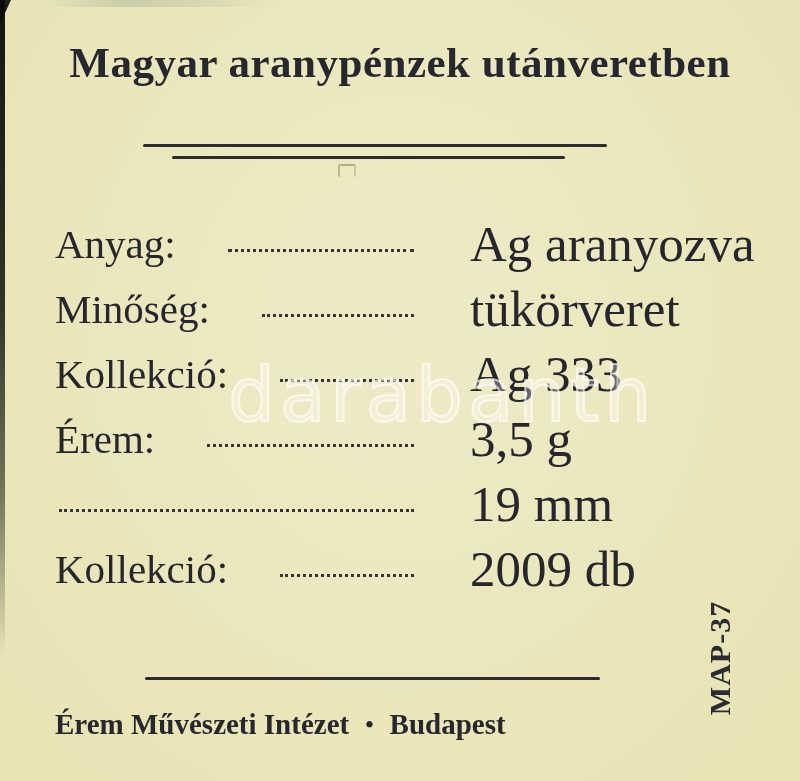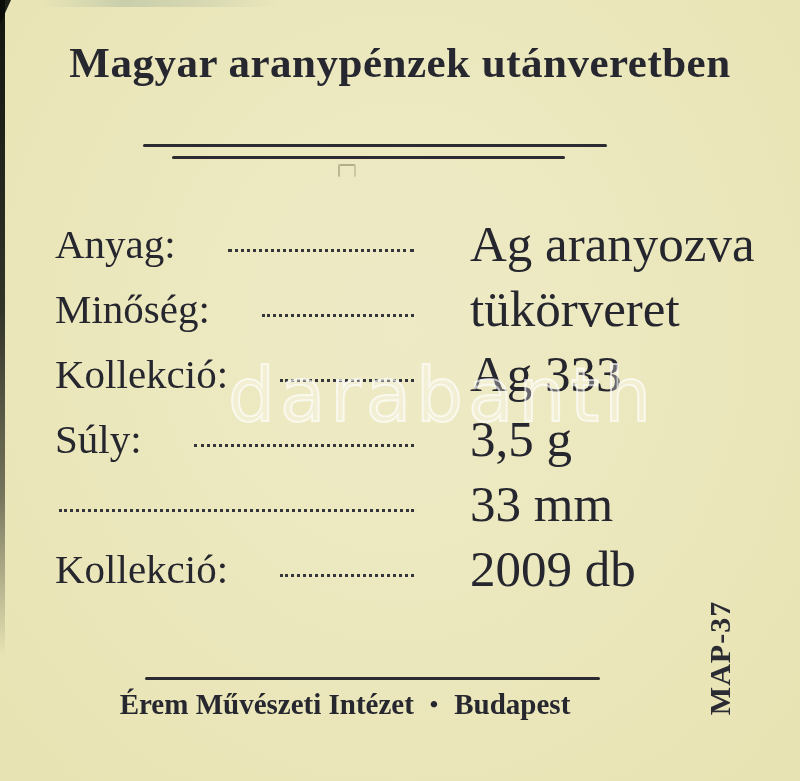--- a/index.html
+++ b/index.html
@@ -126,23 +126,23 @@
     font-size: 30px;
     font-weight: bold;
     letter-spacing: 1px;
     color: #2b2b33;
   }
 
   
   .rule-footer { left: 145px; top: 677px; width: 455px; height: 3px; }
   .footer-text {
     position: absolute;
-    left: 55px; top: 688px;
+    left: 55px; top: 708px;
     width: 580px;
-    text-align: center;
+    text-align: left;
     font-size: 29px;
     font-weight: bold;
     color: #27272f;
     white-space: nowrap;
   }
   .footer-text .sep {
     display: inline-block;
     margin: 0 16px;
     font-size: 24px;
     vertical-align: 2px;
@@ -174,27 +174,27 @@
       <span class="spec-label">Minőség:</span>
       <span class="leader"></span>
       <span class="spec-value">tükörveret</span>
     </div>
     <div class="spec-row">
       <span class="spec-label">Kollekció:</span>
       <span class="leader"></span>
       <span class="spec-value">Ag 333</span>
     </div>
     <div class="spec-row">
-      <span class="spec-label">Súly:</span>
+      <span class="spec-label">Érem:</span>
       <span class="leader"></span>
       <span class="spec-value">3,5 g</span>
     </div>
     <div class="spec-row">
       <span class="leader"></span>
-      <span class="spec-value">33 mm</span>
+      <span class="spec-value">19 mm</span>
     </div>
     <div class="spec-row">
       <span class="spec-label">Kollekció:</span>
       <span class="leader"></span>
       <span class="spec-value">2009 db</span>
     </div>
   </div>
 
   <div class="watermark">darabanth</div>
 

